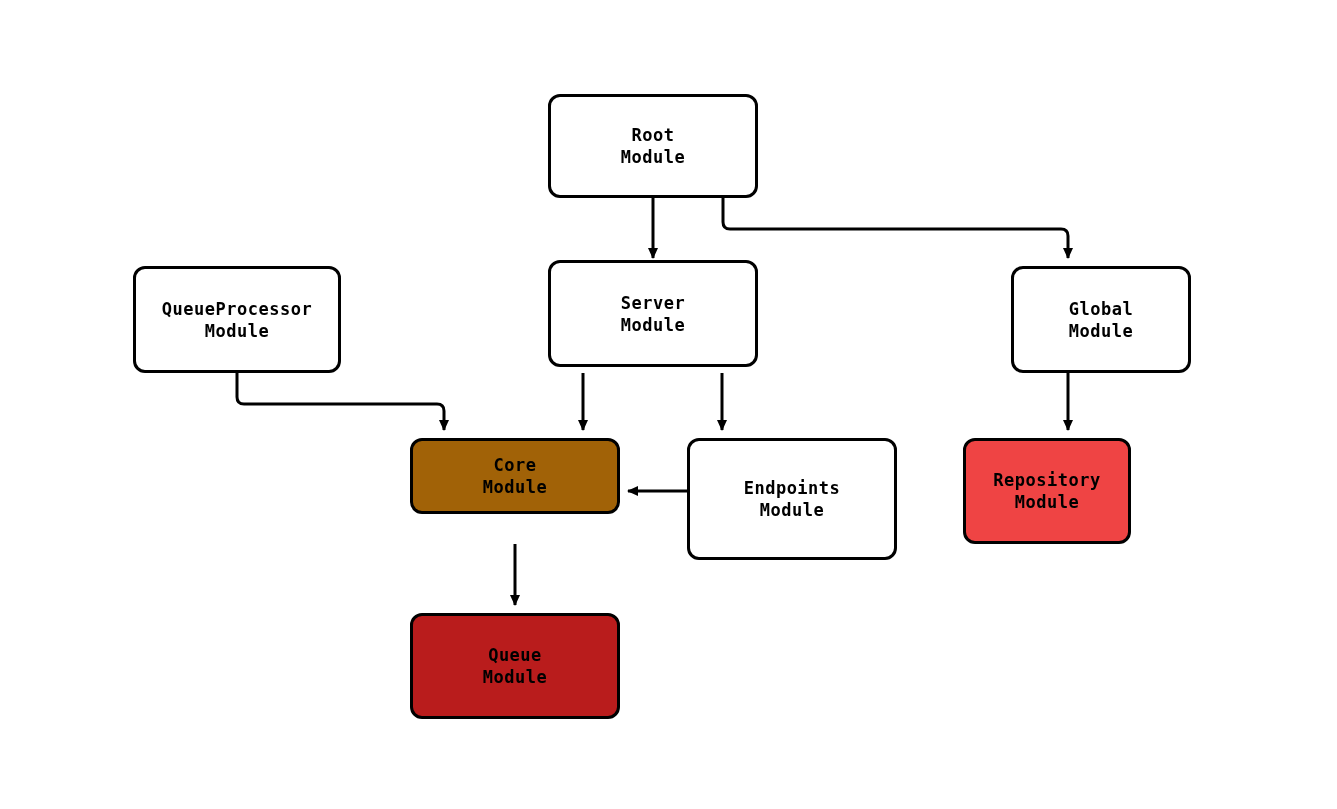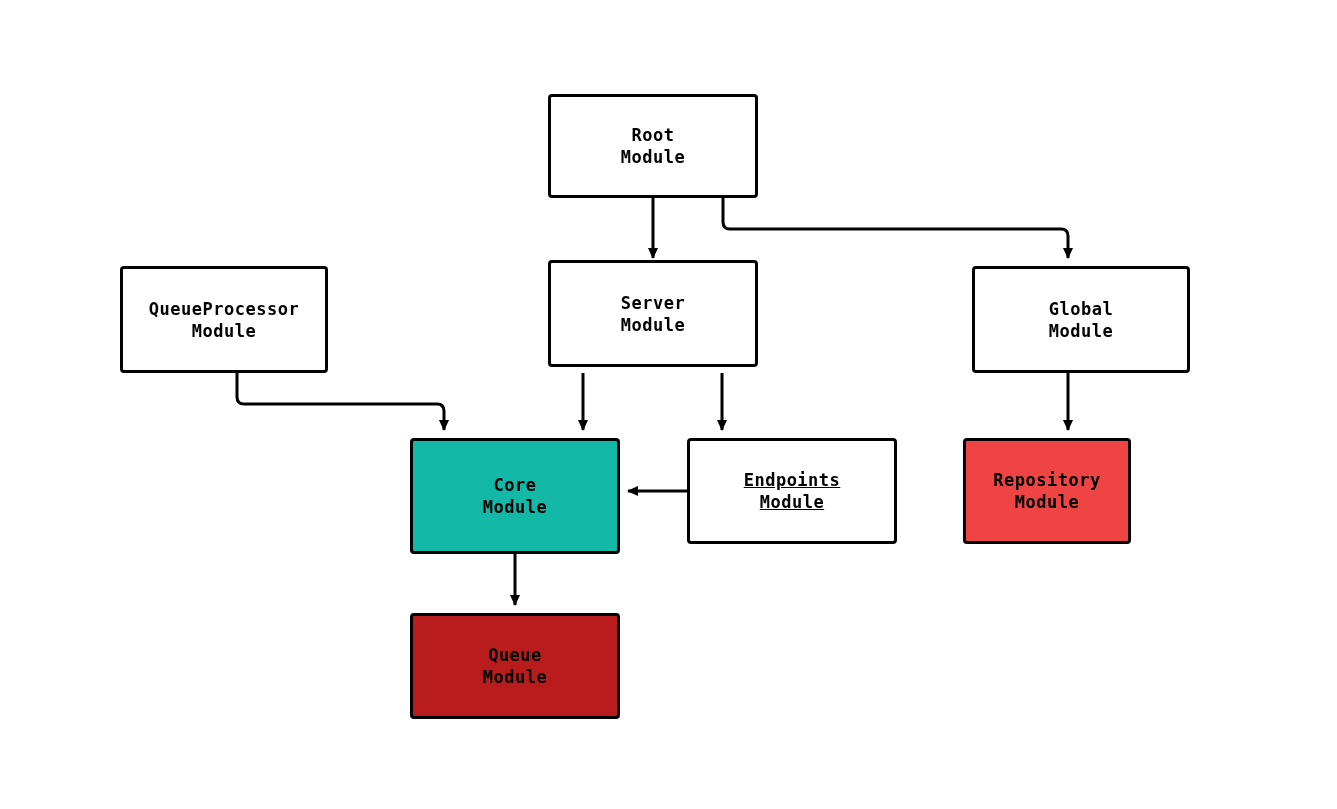--- a/index.html
+++ b/index.html
@@ -23,21 +23,21 @@
     left: 0;
     top: 0;
     width: 1337px;
     height: 809px;
   }
   .node-box {
     position: absolute;
     box-sizing: border-box;
     background: #ffffff;
     border: 3px solid #000000;
-    border-radius: 4px;
+    border-radius: 12px;
     display: flex;
     align-items: center;
     justify-content: center;
     z-index: 2;
   }
   .node-label {
     font-family: "DejaVu Sans Mono", monospace;
     font-weight: bold;
     font-size: 17px;
     line-height: 22px;
@@ -72,41 +72,41 @@
         <path d="M 1068,373 L 1068,430" stroke="#000000" marker-end="url(#arrowhead)"></path>
         <path d="M 515,544 L 515,605" stroke="#000000" marker-end="url(#arrowhead)"></path>
       </g>
   </svg>
 
   <div class="node-box" style="left: 548px; top: 94px; width: 210px; height: 104px; border-color: rgb(0, 0, 0); background: rgb(255, 255, 255);">
     <span class="node-label">Root
 Module</span>
   </div>
 
-  <div class="node-box" style="left: 120px; top: 266px; width: 208px; height: 107px; border-color: rgb(0, 0, 0); background: rgb(255, 255, 255);">
+  <div class="node-box" style="left: 133px; top: 266px; width: 208px; height: 107px; border-color: rgb(0, 0, 0); background: rgb(255, 255, 255);">
     <span class="node-label">QueueProcessor
 Module</span>
   </div>
 
   <div class="node-box" style="left: 548px; top: 260px; width: 210px; height: 107px; border-color: rgb(0, 0, 0); background: rgb(255, 255, 255);">
     <span class="node-label">Server
 Module</span>
   </div>
 
-  <div class="node-box" style="left: 972px; top: 266px; width: 218px; height: 107px; border-color: rgb(0, 0, 0); background: rgb(255, 255, 255);">
+  <div class="node-box" style="left: 1011px; top: 266px; width: 180px; height: 107px; border-color: rgb(0, 0, 0); background: rgb(255, 255, 255);">
     <span class="node-label">Global
 Module</span>
   </div>
 
-  <div class="node-box" style="left: 410px; top: 438px; width: 210px; height: 116px; border-color: rgb(0, 0, 0); background: #14b8a6;">
+  <div class="node-box" style="left: 410px; top: 438px; width: 210px; height: 76px; border-color: rgb(0, 0, 0); background: #a16207;">
     <span class="node-label">Core
 Module</span>
   </div>
 
-  <div class="node-box" style="left: 687px; top: 438px; width: 210px; height: 106px; border-color: rgb(0, 0, 0); background: rgb(255, 255, 255); text-decoration: underline;">
+  <div class="node-box" style="left: 687px; top: 438px; width: 210px; height: 122px; border-color: rgb(0, 0, 0); background: rgb(255, 255, 255);">
     <span class="node-label">Endpoints
 Module</span>
   </div>
 
   <div class="node-box" style="left: 963px; top: 438px; width: 168px; height: 106px; border-color: rgb(0, 0, 0); background: #ef4444;">
     <span class="node-label">Repository
 Module</span>
   </div>
 
   <div class="node-box" style="left: 410px; top: 613px; width: 210px; height: 106px; border-color: rgb(0, 0, 0); background: #b91c1c;">

